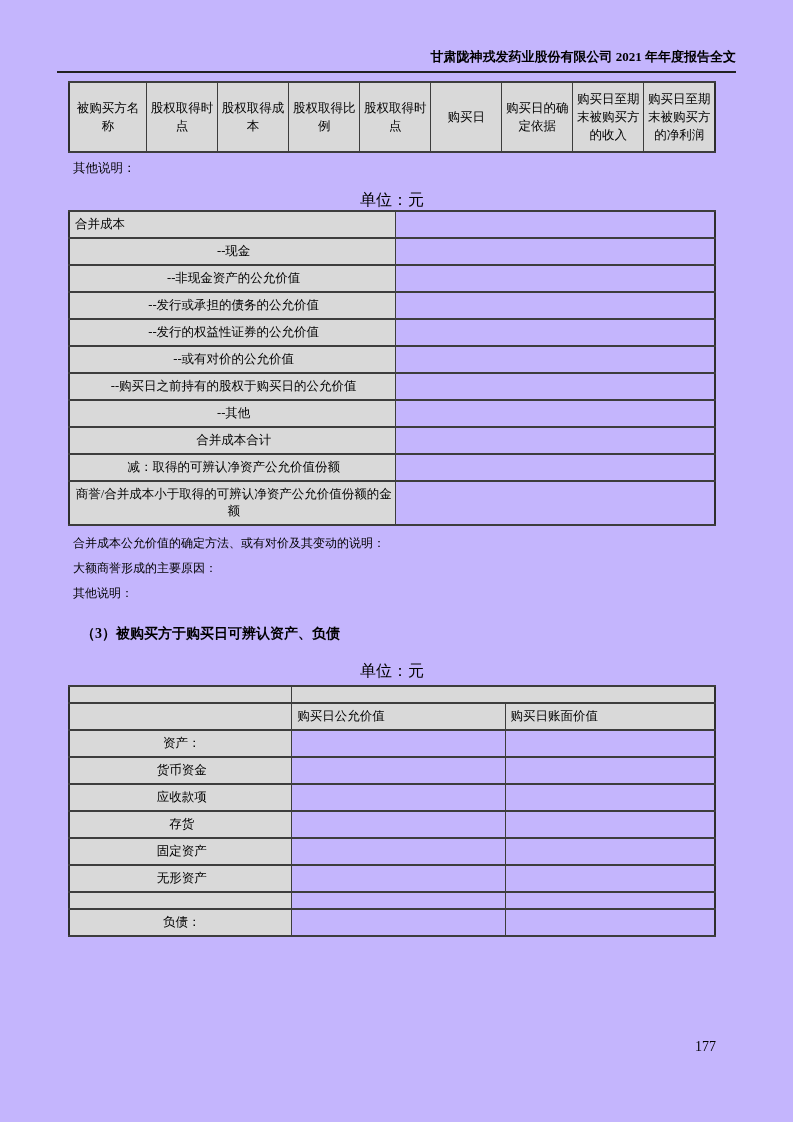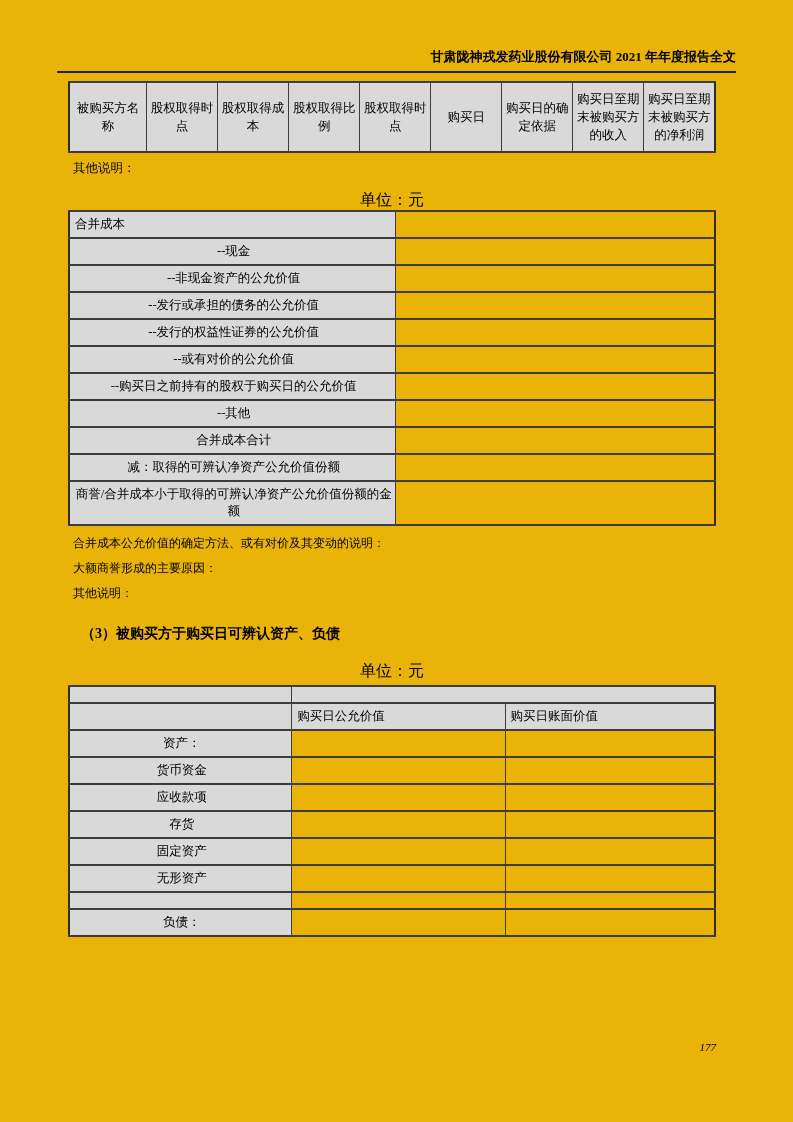--- a/index.html
+++ b/index.html
@@ -1,21 +1,21 @@
 <!DOCTYPE html>
 <html><head>
 <meta charset="utf-8">
 <style>
   * { box-sizing: border-box; }
   html, body { margin: 0; padding: 0; background: #ffffff; }
   .page {
     position: relative;
     width: 793px;
     height: 1122px;
-    background: #eab308;
+    background: #c4b5fd;
     color: #000000;
     font-family: "Liberation Serif", "DejaVu Serif", serif;
     overflow: hidden;
   }
   .doc-header {
     margin: 0 57px;
     padding-top: 49px;
     padding-bottom: 7px;
     border-bottom: 2px solid #222222;
   }
@@ -78,23 +78,22 @@
   .notes-block { margin-top: 9px; }
   .notes-block p {
     font-size: 12px;
     line-height: 17px;
     margin: 0 0 8px 5px;
   }
   .pageno {
     position: absolute;
     top: 1040px;
     right: 77px;
-    font-size: 11px;
+    font-size: 14px;
     line-height: 14px;
-    font-style: italic;
   }
 </style>
 </head>
 <body>
 
 <div class="page">
 
   <header class="doc-header">
     <div class="doc-title">甘肃陇神戎发药业股份有限公司 2021 年年度报告全文</div>
   </header>

